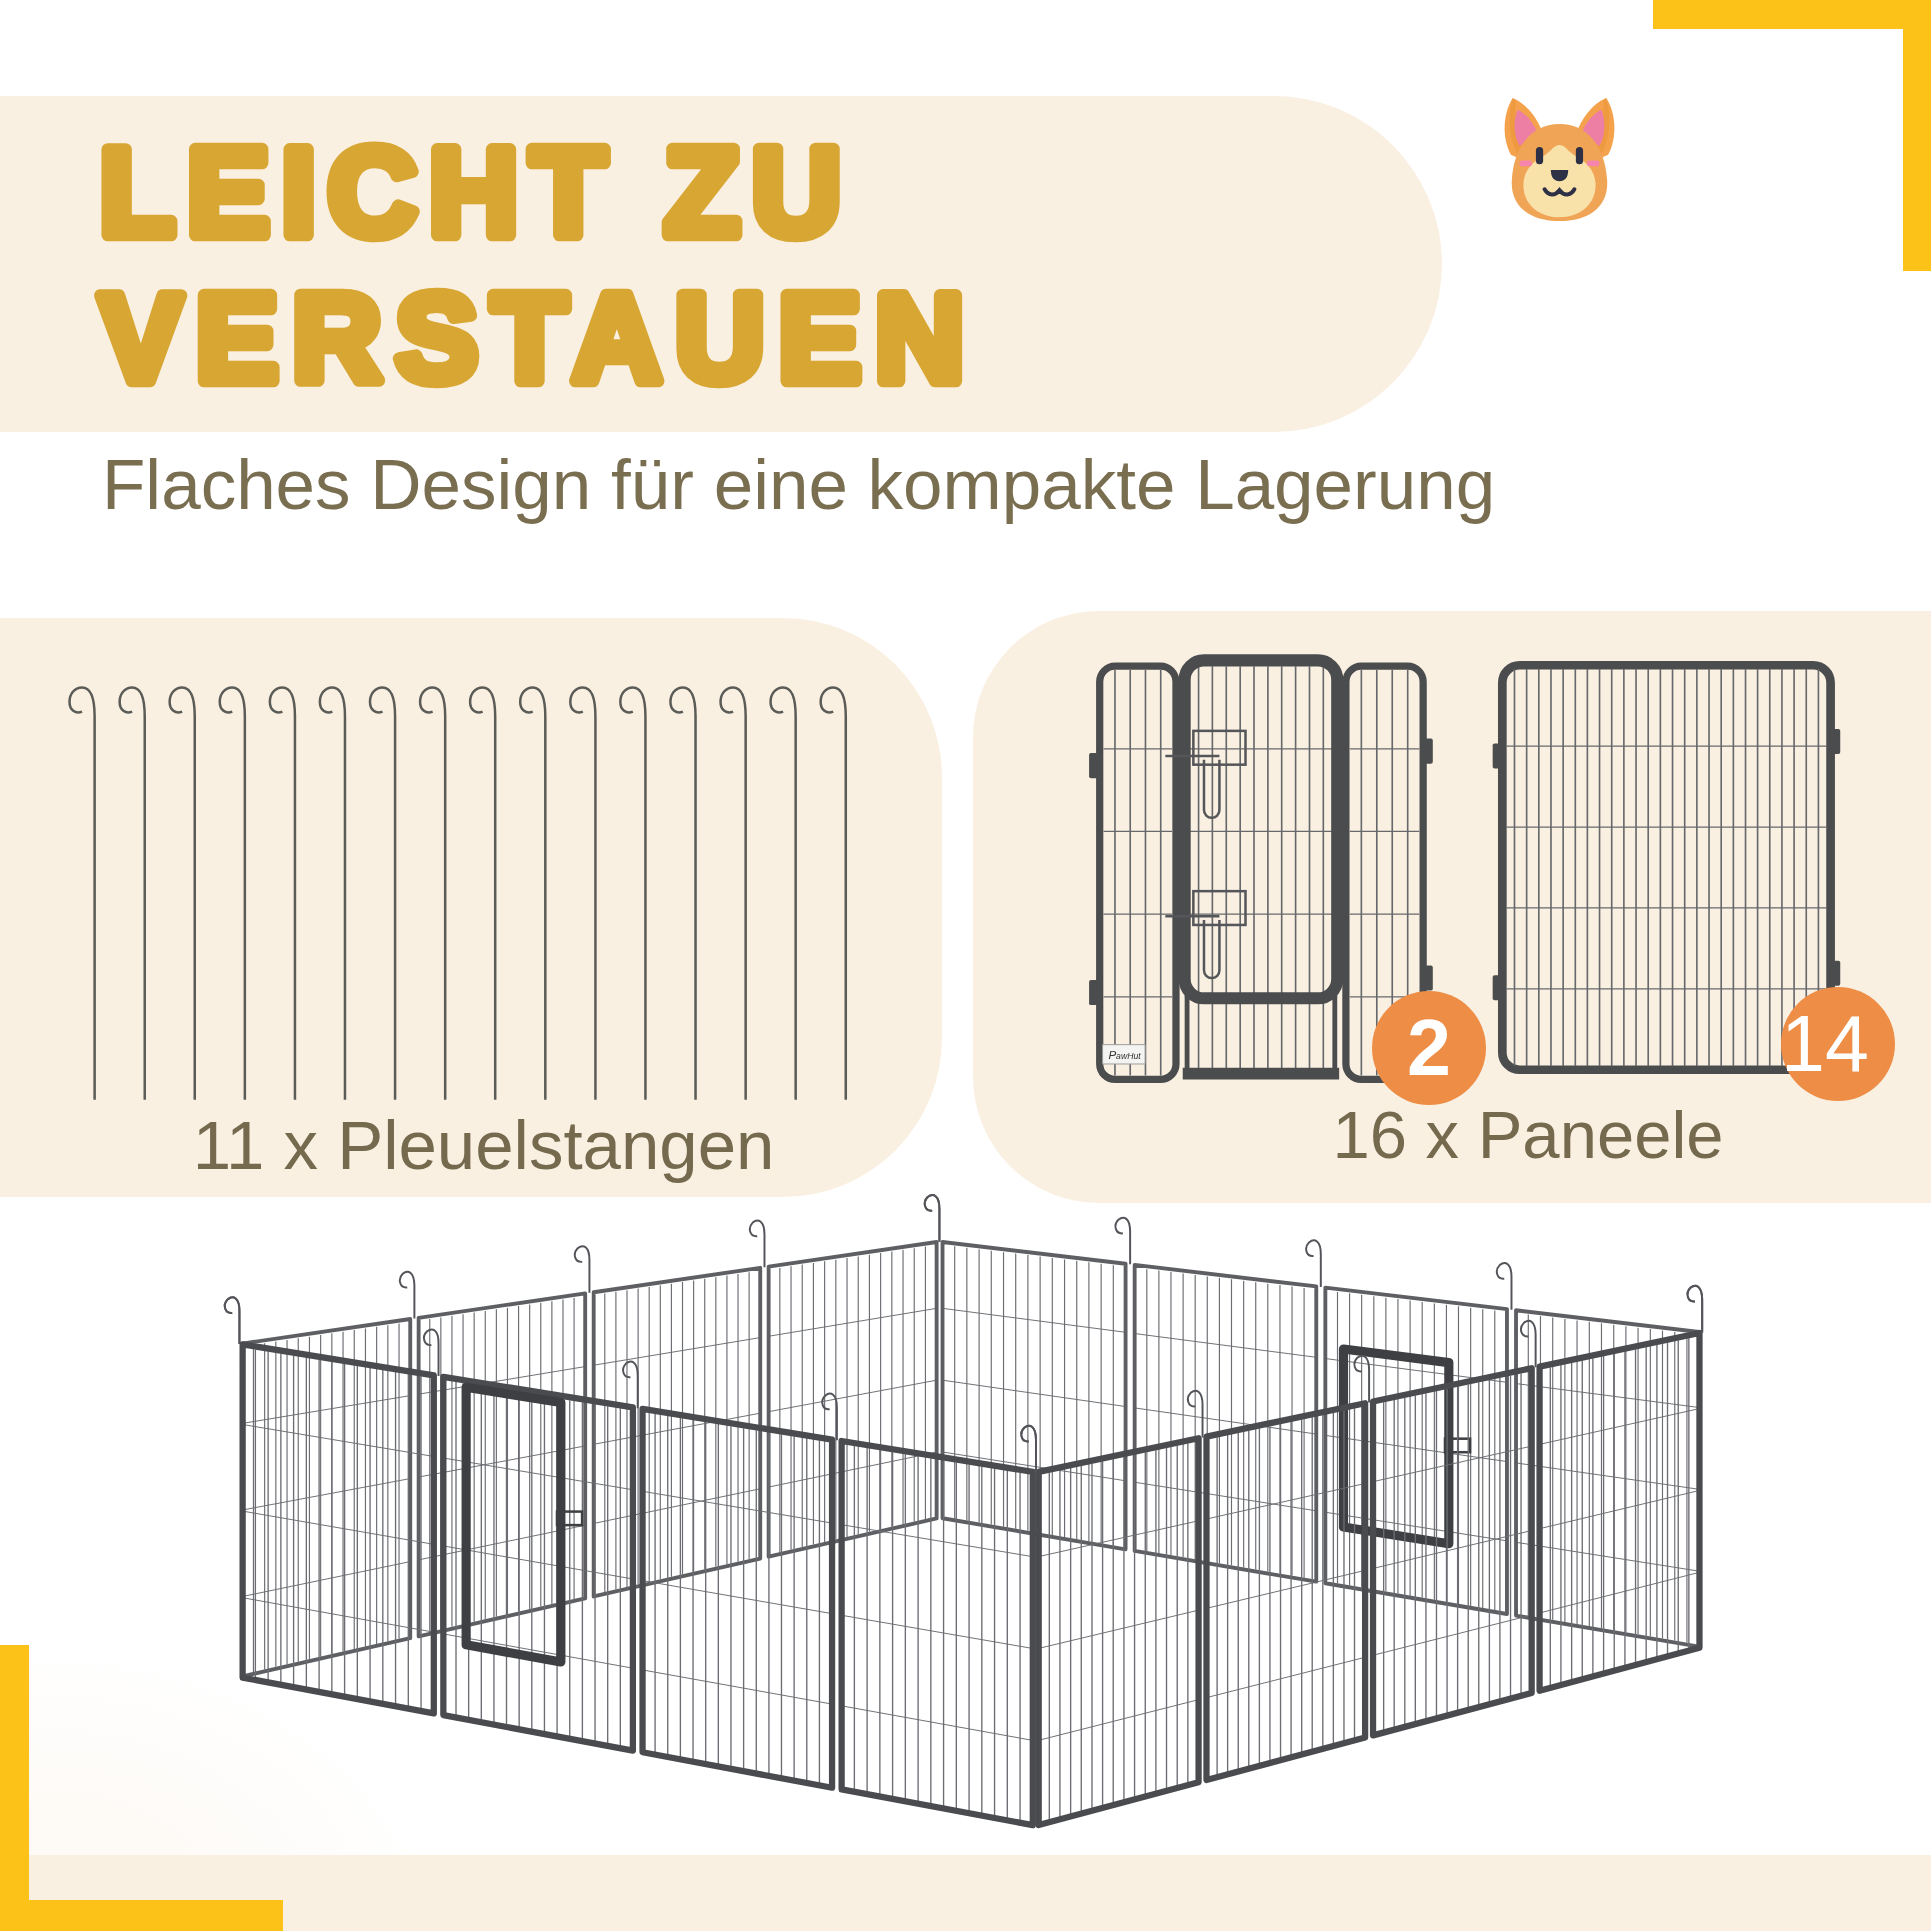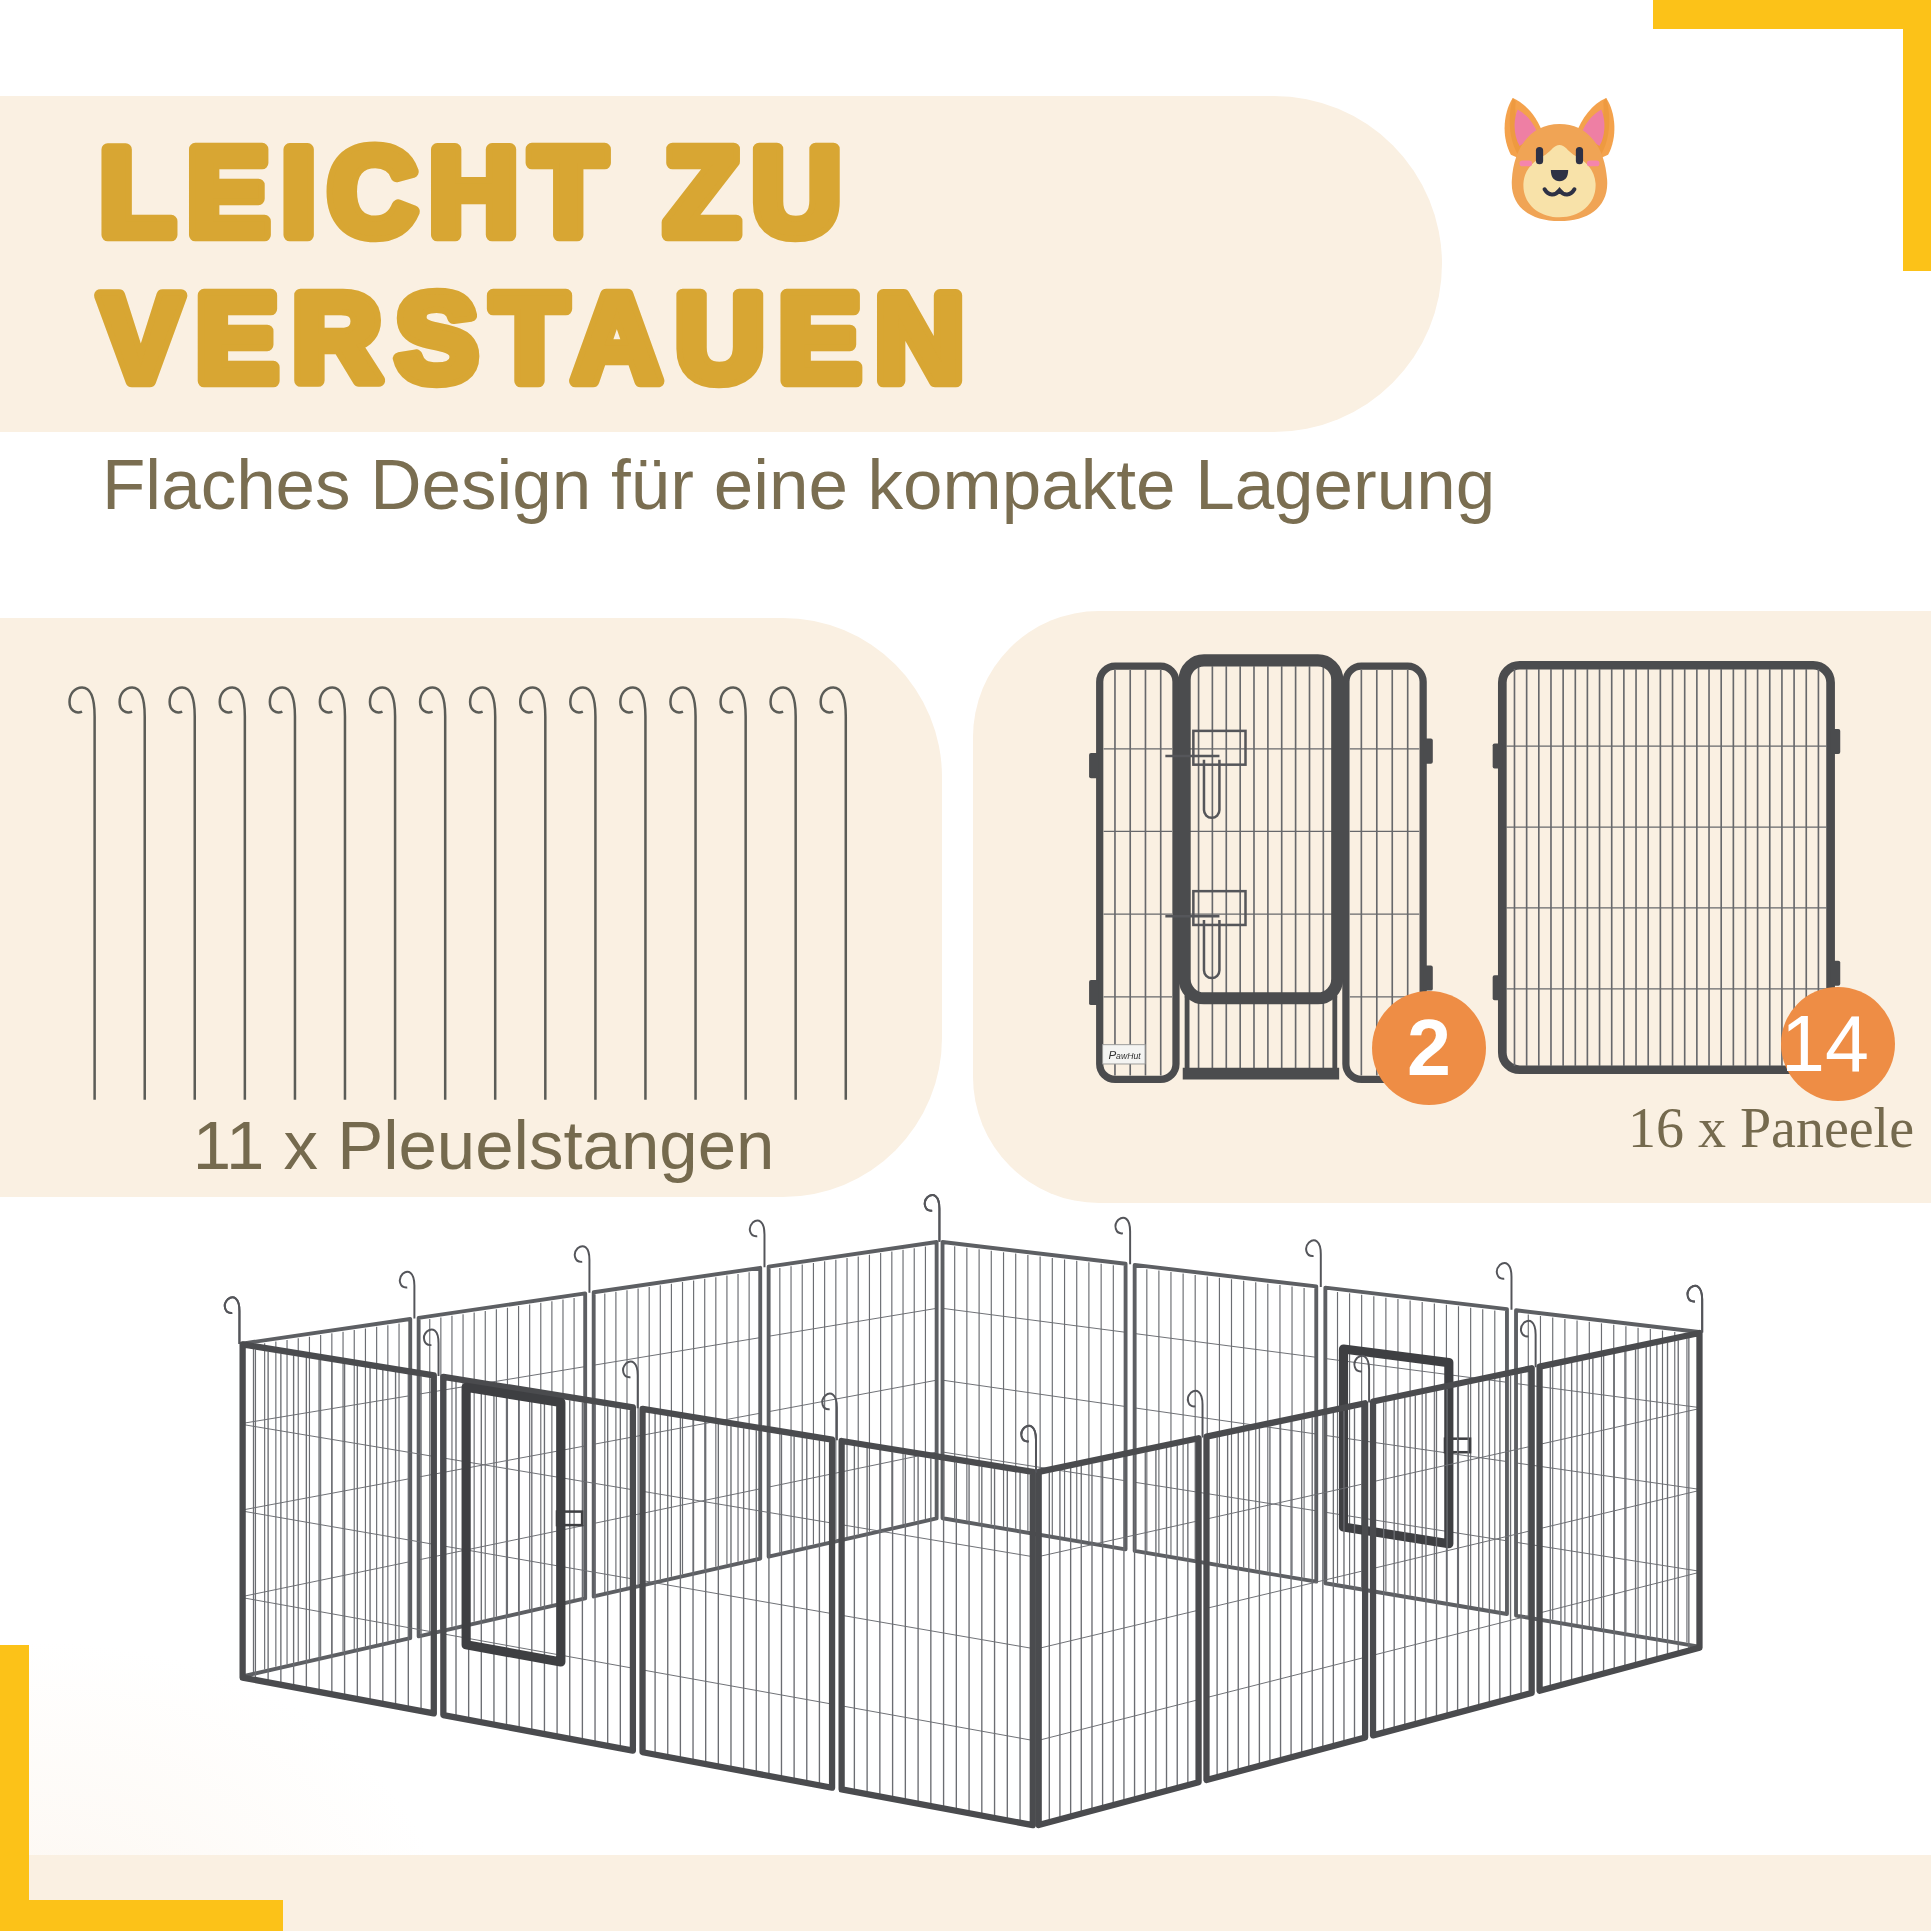--- a/index.html
+++ b/index.html
@@ -482,14 +482,14 @@
 </svg>
 
 <div class="abs" style="left:1372px;top:991px;width:114px;height:114px;border-radius:50%;background:#ee8d45;
   color:#fff;font-size:79px;font-weight:bold;text-align:center;line-height:114px;">2</div>
 
 <div class="abs" style="left:1781px;top:987px;width:114px;height:114px;border-radius:50%;background:#ee8d45;
   color:#fff;font-size:79px;font-weight:normal;text-align:left;line-height:114px;">14</div>
 
 <div class="abs" style="left:12.6px;top:1106px;width:942px;text-align:center;font-size:69px;color:#756a4e;">11 x Pleuelstangen</div>
 
-<div class="abs" style="left:1142px;top:1096px;width:772px;text-align:right;font-size:56px;color:#756a4e;font-family:Liberation Serif, serif;">16 x Paneele</div>
+<div class="abs" style="left:1142px;top:1096px;width:772px;text-align:center;font-size:67px;color:#756a4e;">16 x Paneele</div>
 
 
 </body></html>

